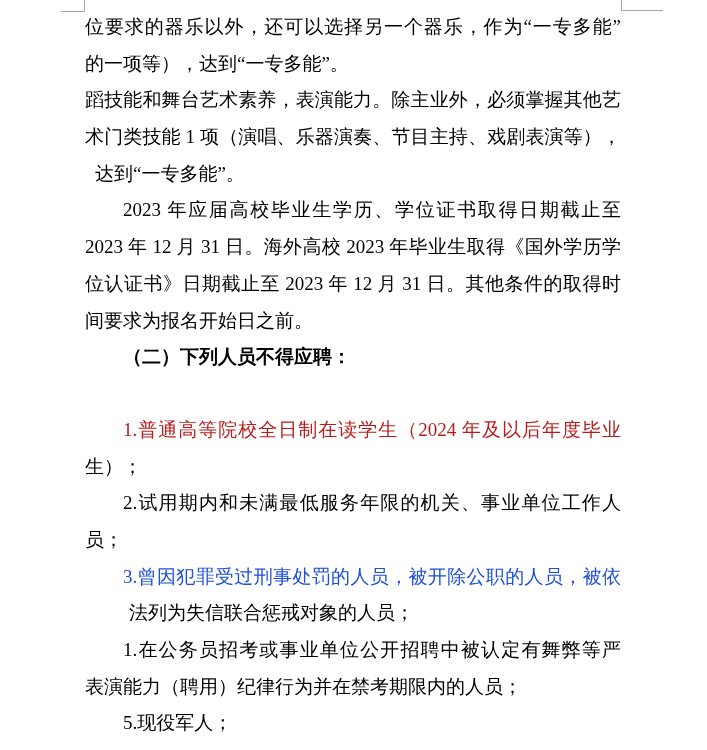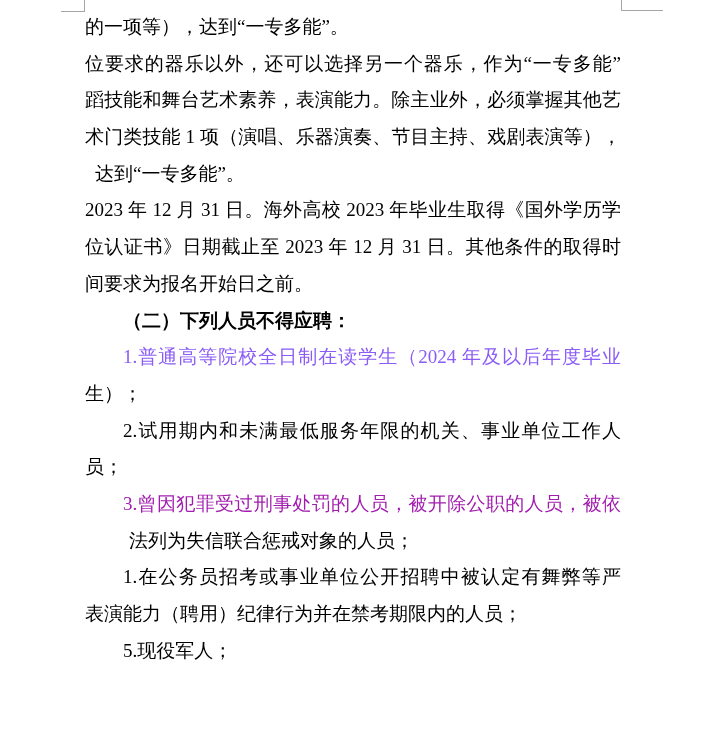--- a/index.html
+++ b/index.html
@@ -60,32 +60,33 @@
 </head>
 <body>
 
 <div class="page">
   <div class="mark mark-tl-v" style="background: rgb(166, 166, 166);"></div>
   <div class="mark mark-tl-h" style="background: rgb(166, 166, 166);"></div>
   <div class="mark mark-tr-v" style="background: rgb(166, 166, 166);"></div>
   <div class="mark mark-tr-h" style="background: rgb(166, 166, 166);"></div>
 
   <div class="text-area">
+      <div class="line stretch" style="color: rgb(0, 0, 0);">位要求的器乐以外，还可以选择另一个器乐，作为“一专多能”</div>
       <div class="line" style="color: rgb(0, 0, 0);">的一项等），达到“一专多能”。</div>
-      <div class="line stretch" style="color: rgb(0, 0, 0);">位要求的器乐以外，还可以选择另一个器乐，作为“一专多能”</div>
       <div class="line stretch" style="color: rgb(0, 0, 0);">蹈技能和舞台艺术素养，表演能力。除主业外，必须掌握其他艺</div>
       <div class="line stretch" style="color: rgb(0, 0, 0);">术门类技能 1 项（演唱、乐器演奏、节目主持、戏剧表演等），</div>
       <div class="line" style="color: rgb(0, 0, 0); margin-left: 10px;">达到“一专多能”。</div>
+      <div class="line stretch indent" style="color: rgb(0, 0, 0);">2023 年应届高校毕业生学历、学位证书取得日期截止至</div>
       <div class="line stretch" style="color: rgb(0, 0, 0);">2023 年 12 月 31 日。海外高校 2023 年毕业生取得《国外学历学</div>
       <div class="line stretch" style="color: rgb(0, 0, 0);">位认证书》日期截止至 2023 年 12 月 31 日。其他条件的取得时</div>
       <div class="line" style="color: rgb(0, 0, 0);">间要求为报名开始日之前。</div>
       <div class="line indent bold" style="color: rgb(0, 0, 0);">（二）下列人员不得应聘：</div>
-      <div class="line stretch indent" style="color: #8b5cf6;">1.普通高等院校全日制在读学生（2024 年及以后年度毕业</div>
+      <div class="line stretch indent" style="color: #b91c1c; margin-top: 36px;">1.普通高等院校全日制在读学生（2024 年及以后年度毕业</div>
       <div class="line" style="color: rgb(0, 0, 0);">生）；</div>
       <div class="line stretch indent" style="color: rgb(0, 0, 0);">2.试用期内和未满最低服务年限的机关、事业单位工作人</div>
       <div class="line" style="color: rgb(0, 0, 0);">员；</div>
-      <div class="line stretch indent" style="color: #a21caf;">3.曾因犯罪受过刑事处罚的人员，被开除公职的人员，被依</div>
+      <div class="line stretch indent" style="color: #1d4ed8;">3.曾因犯罪受过刑事处罚的人员，被开除公职的人员，被依</div>
       <div class="line" style="color: rgb(0, 0, 0); margin-left: 44px;">法列为失信联合惩戒对象的人员；</div>
       <div class="line stretch indent" style="color: rgb(0, 0, 0);">1.在公务员招考或事业单位公开招聘中被认定有舞弊等严</div>
       <div class="line" style="color: rgb(0, 0, 0);">表演能力（聘用）纪律行为并在禁考期限内的人员；</div>
       <div class="line indent" style="color: rgb(0, 0, 0);">5.现役军人；</div>
     </div>
 </div>
 
 </body></html>

